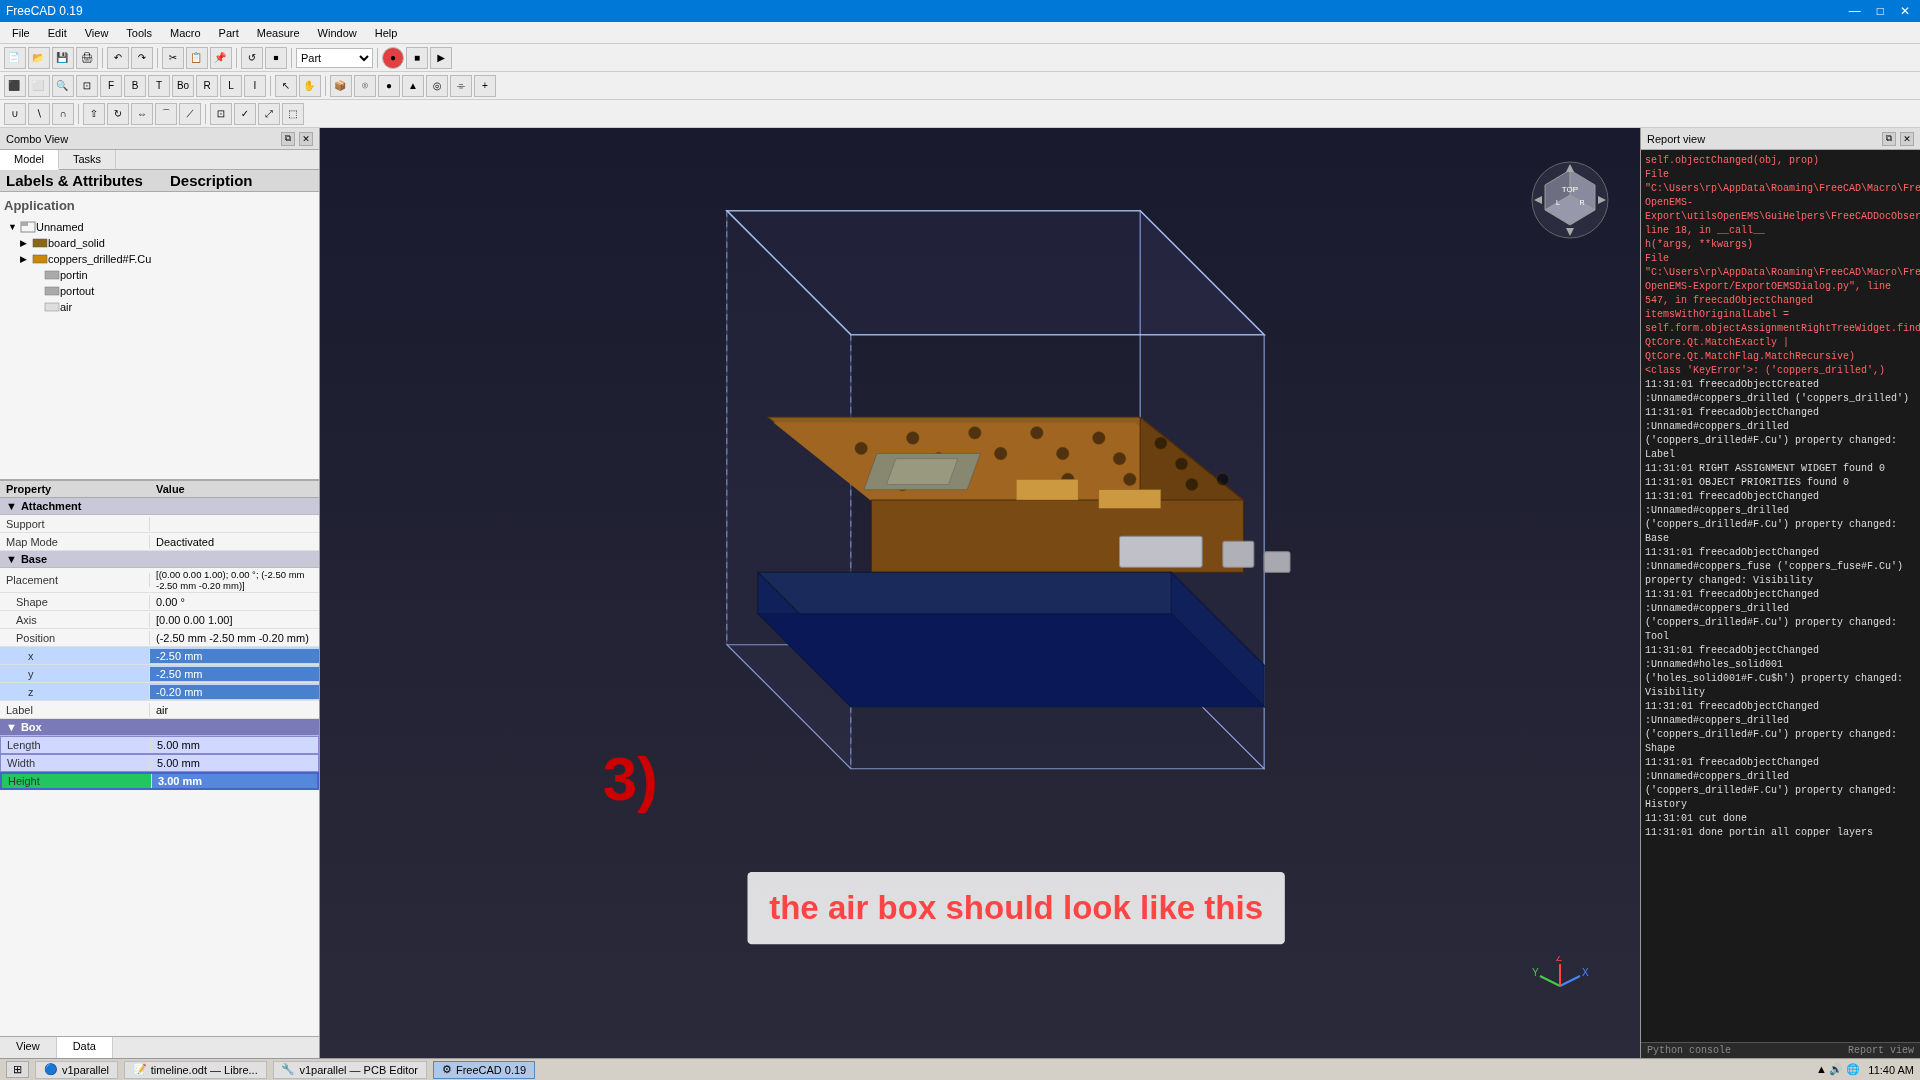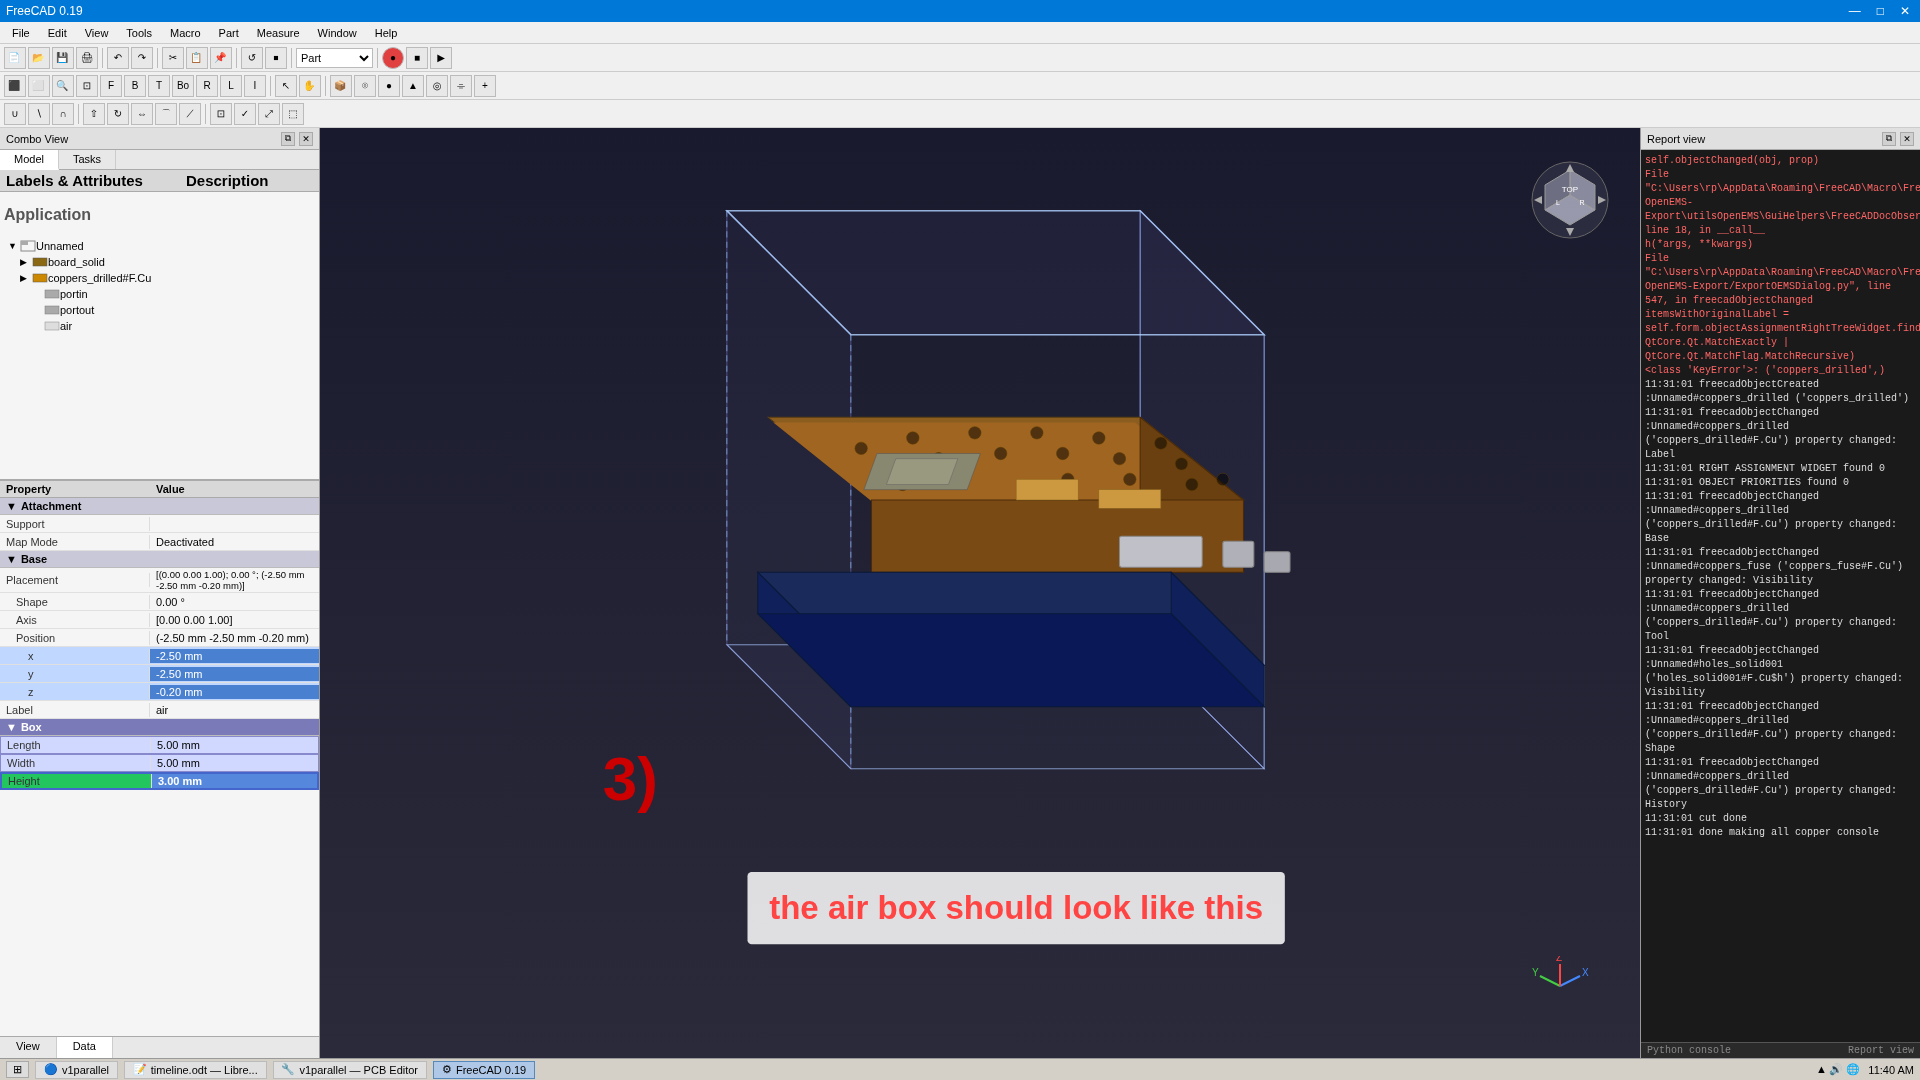--- a/index.html
+++ b/index.html
@@ -34,21 +34,21 @@
     
     #tree-section { flex: 0 0 auto; height: 310px; overflow-y: auto; border-bottom: 1px solid #aaa; }
     #tree-labels-header { background: #d8d8d8; padding: 2px 6px; display: flex; font-weight: bold; font-size: 15px; border-bottom: 1px solid #aaa; }
     #tree-labels-header span:first-child { width: 160px; }
     .tree-item { display: flex; align-items: center; padding: 1px 4px; cursor: pointer; }
     .tree-indent { display: inline-block; }
     .tree-arrow { display: inline-block; width: 12px; font-size: 9px; }
     .tree-label { font-size: 11px; }
 
     
-    .section-header { padding: 14px 4px; font-weight: bold; font-size: 16px; color: #555; }
+    .section-header { padding: 6px 4px; font-weight: bold; font-size: 13px; color: #555; }
 
     
     #props-section { flex: 1; overflow-y: auto; }
     #props-header { background: #d8d8d8; padding: 2px 6px; display: flex; font-weight: bold; font-size: 11px; border-bottom: 1px solid #aaa; border-top: 1px solid #aaa; }
     #props-header span:first-child { width: 150px; }
     .prop-group-header { background: #c8c8d8; padding: 2px 6px; font-weight: bold; font-size: 11px; border-bottom: 1px solid #bbb; cursor: pointer; display: flex; align-items: center; gap: 4px; }
     .prop-row { display: flex; align-items: center; border-bottom: 1px solid #e0e0e0; min-height: 18px; }
     .prop-name { width: 150px; padding: 1px 6px; font-size: 11px; border-right: 1px solid #ddd; color: #333; }
     .prop-value { flex: 1; padding: 1px 6px; font-size: 11px; }
 
@@ -199,21 +199,21 @@
     </div>
 
     <div id="combo-view-tabs">
       <span class="active">Model</span>
       <span>Tasks</span>
     </div>
 
     <div id="tree-section">
       <div id="tree-labels-header">
         <span>Labels &amp; Attributes</span>
-        <span style="margin-left:20px;">Description</span>
+        <span style="margin-left:4px;">Description</span>
       </div>
 
       <div class="section-header">Application</div>
 
       <div class="tree-item">
         <span class="tree-indent" style="width:4px;"></span>
         <span class="tree-arrow">▼</span>
         <svg width="16" height="14">
             <rect x="1" y="2" width="14" height="10" fill="none" stroke="#888" stroke-width="1"></rect>
             <rect x="1" y="2" width="7" height="4" fill="#aaa"></rect>
@@ -477,21 +477,21 @@
       <div class="report-normal">11:31:01  freecadObjectChanged :Unnamed#coppers_drilled ('coppers_drilled#F.Cu') property changed: Label</div>
       <div class="report-normal">11:31:01  RIGHT ASSIGNMENT WIDGET found 0</div>
       <div class="report-normal">11:31:01  OBJECT PRIORITIES found 0</div>
       <div class="report-normal">11:31:01  freecadObjectChanged :Unnamed#coppers_drilled ('coppers_drilled#F.Cu') property changed: Base</div>
       <div class="report-normal">11:31:01  freecadObjectChanged :Unnamed#coppers_fuse ('coppers_fuse#F.Cu') property changed: Visibility</div>
       <div class="report-normal">11:31:01  freecadObjectChanged :Unnamed#coppers_drilled ('coppers_drilled#F.Cu') property changed: Tool</div>
       <div class="report-normal">11:31:01  freecadObjectChanged :Unnamed#holes_solid001 ('holes_solid001#F.Cu$h') property changed: Visibility</div>
       <div class="report-normal">11:31:01  freecadObjectChanged :Unnamed#coppers_drilled ('coppers_drilled#F.Cu') property changed: Shape</div>
       <div class="report-normal">11:31:01  freecadObjectChanged :Unnamed#coppers_drilled ('coppers_drilled#F.Cu') property changed: History</div>
       <div class="report-normal">11:31:01  cut done</div>
-      <div class="report-normal">11:31:01  done making all copper console</div>
+      <div class="report-normal">11:31:01  done portin all copper layers</div>
     </div>
 
     <div style="background:#2a2a2a; color:#888; font-size:10px; padding:2px 6px; border-top:1px solid #555; display:flex; justify-content:space-between;font-family:Liberation Mono, monospace;">
       <span>Python console</span>
       <span>Report view</span>
     </div>
   </div>
 
 </div>
 

